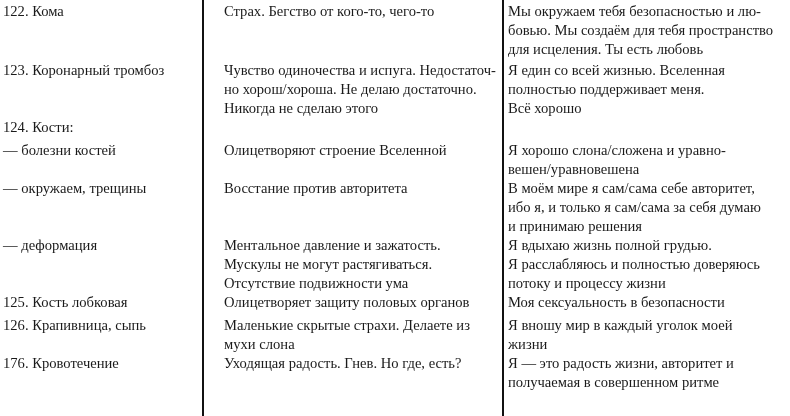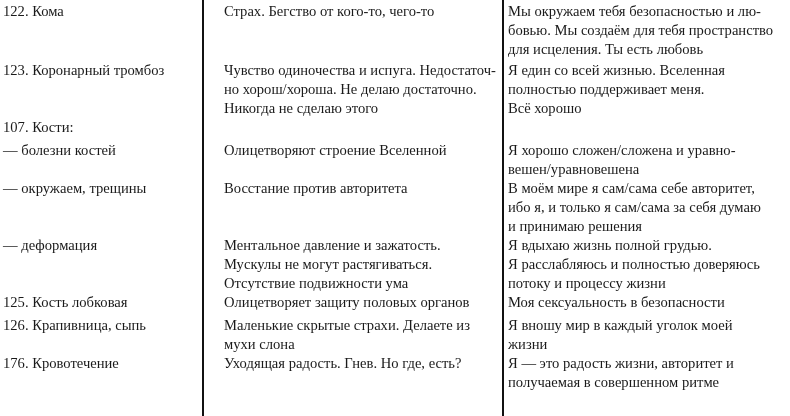--- a/index.html
+++ b/index.html
@@ -59,29 +59,29 @@
     <div class="cell c1">123. Коронарный тромбоз</div>
     <div class="cell c2">Чувство одиночества и испуга. Недостаточ-
 но хорош/хороша. Не делаю достаточно.
 Никогда не сделаю этого</div>
     <div class="cell c3">Я един со всей жизнью. Вселенная
 полностью поддерживает меня.
 Всё хорошо</div>
   </div>
 
   <div class="row" style="top:118px">
-    <div class="cell c1">107. Кости:</div>
+    <div class="cell c1">124. Кости:</div>
     <div class="cell c2"></div>
     <div class="cell c3"></div>
   </div>
 
   <div class="row" style="top:141px">
     <div class="cell c1">— болезни костей</div>
     <div class="cell c2">Олицетворяют строение Вселенной</div>
-    <div class="cell c3">Я хорошо сложен/сложена и уравно-
+    <div class="cell c3">Я хорошо слона/сложена и уравно-
 вешен/уравновешена</div>
   </div>
 
   <div class="row" style="top:179px">
     <div class="cell c1">— окружаем, трещины</div>
     <div class="cell c2">Восстание против авторитета</div>
     <div class="cell c3">В моём мире я сам/сама себе авторитет,
 ибо я, и только я сам/сама за себя думаю
 и принимаю решения</div>
   </div>

